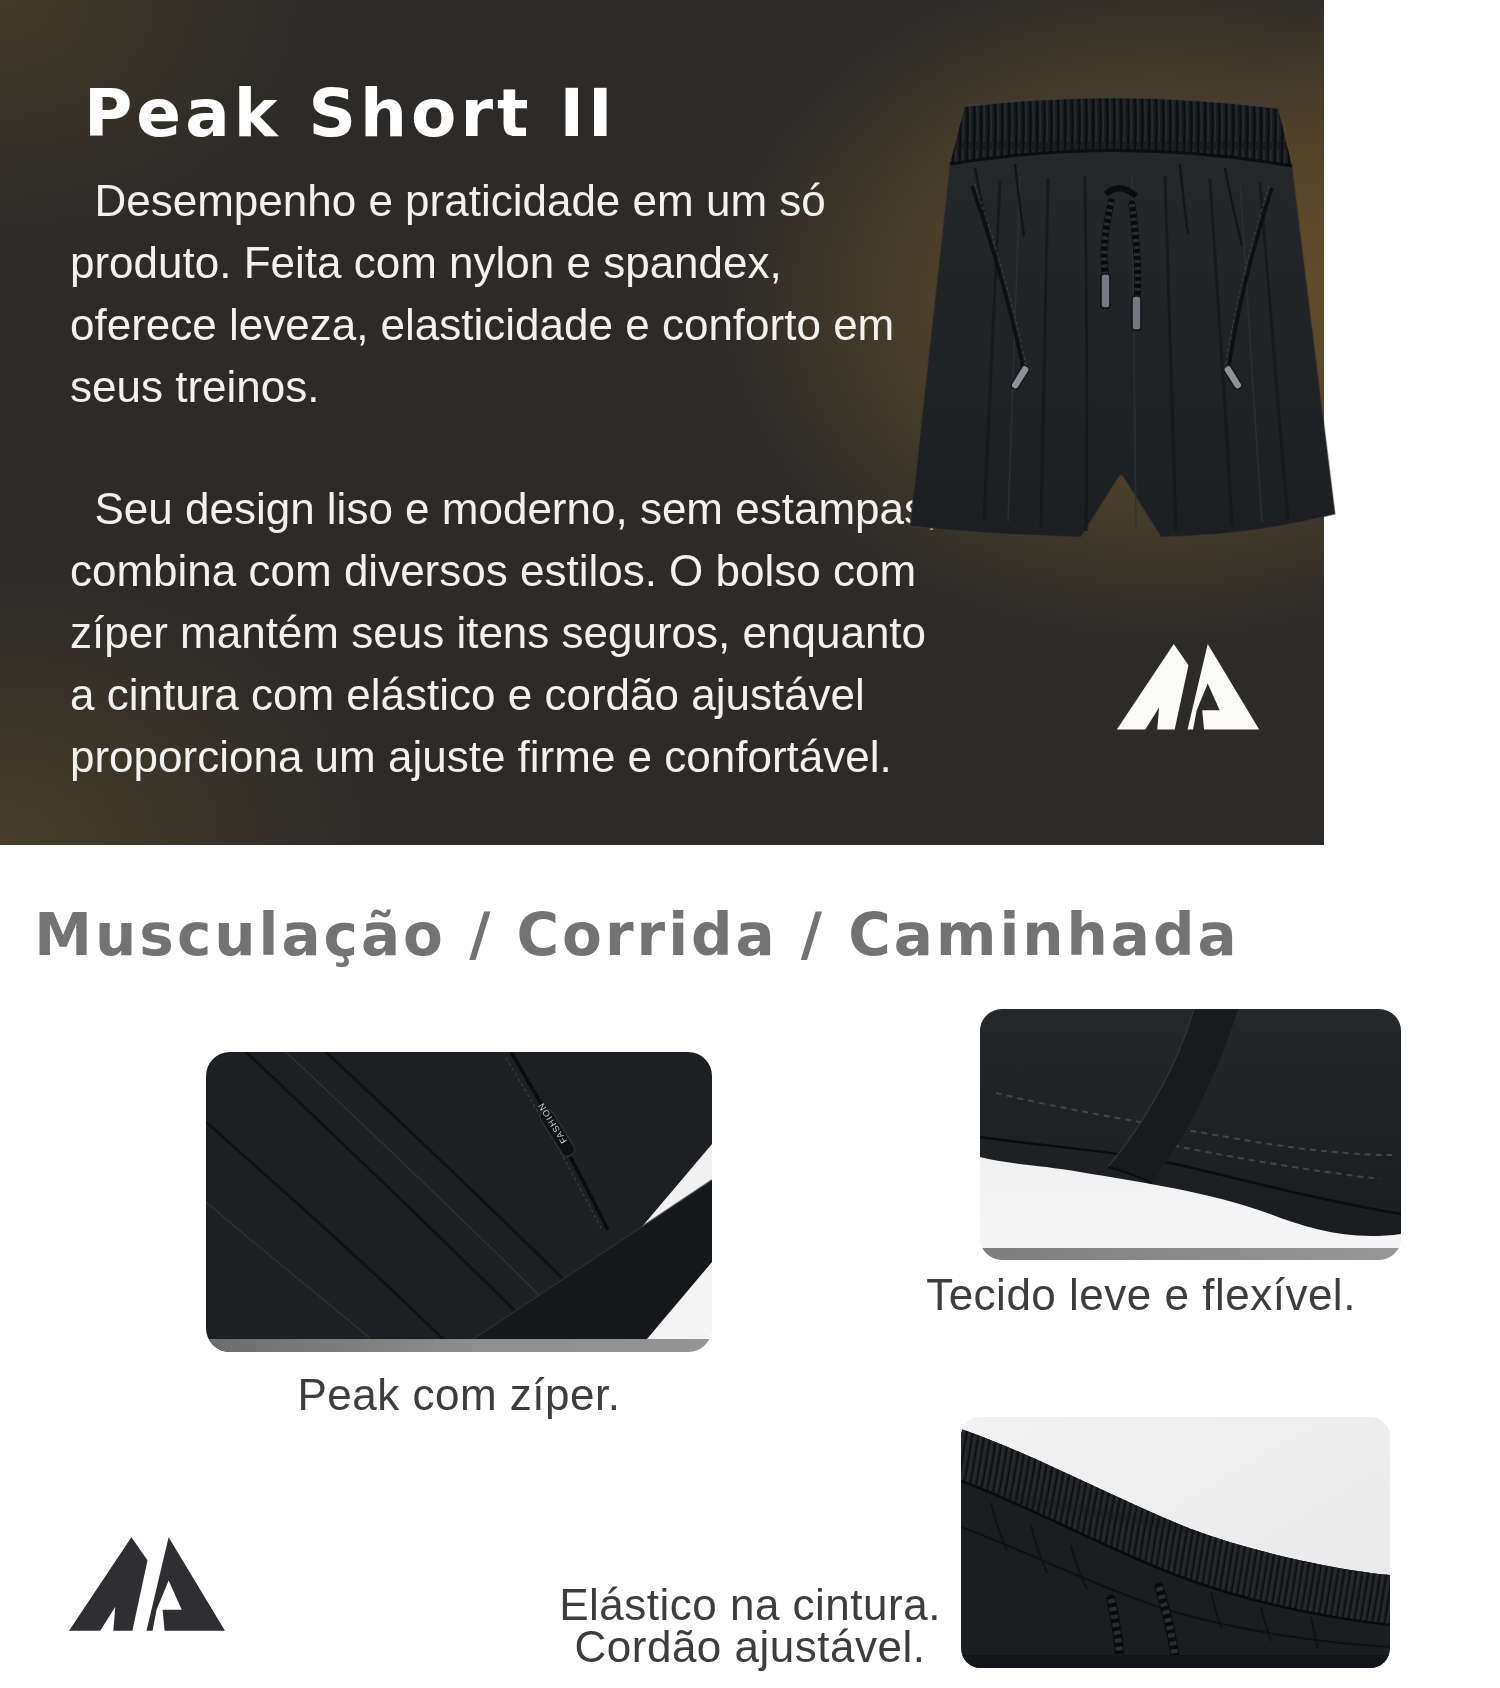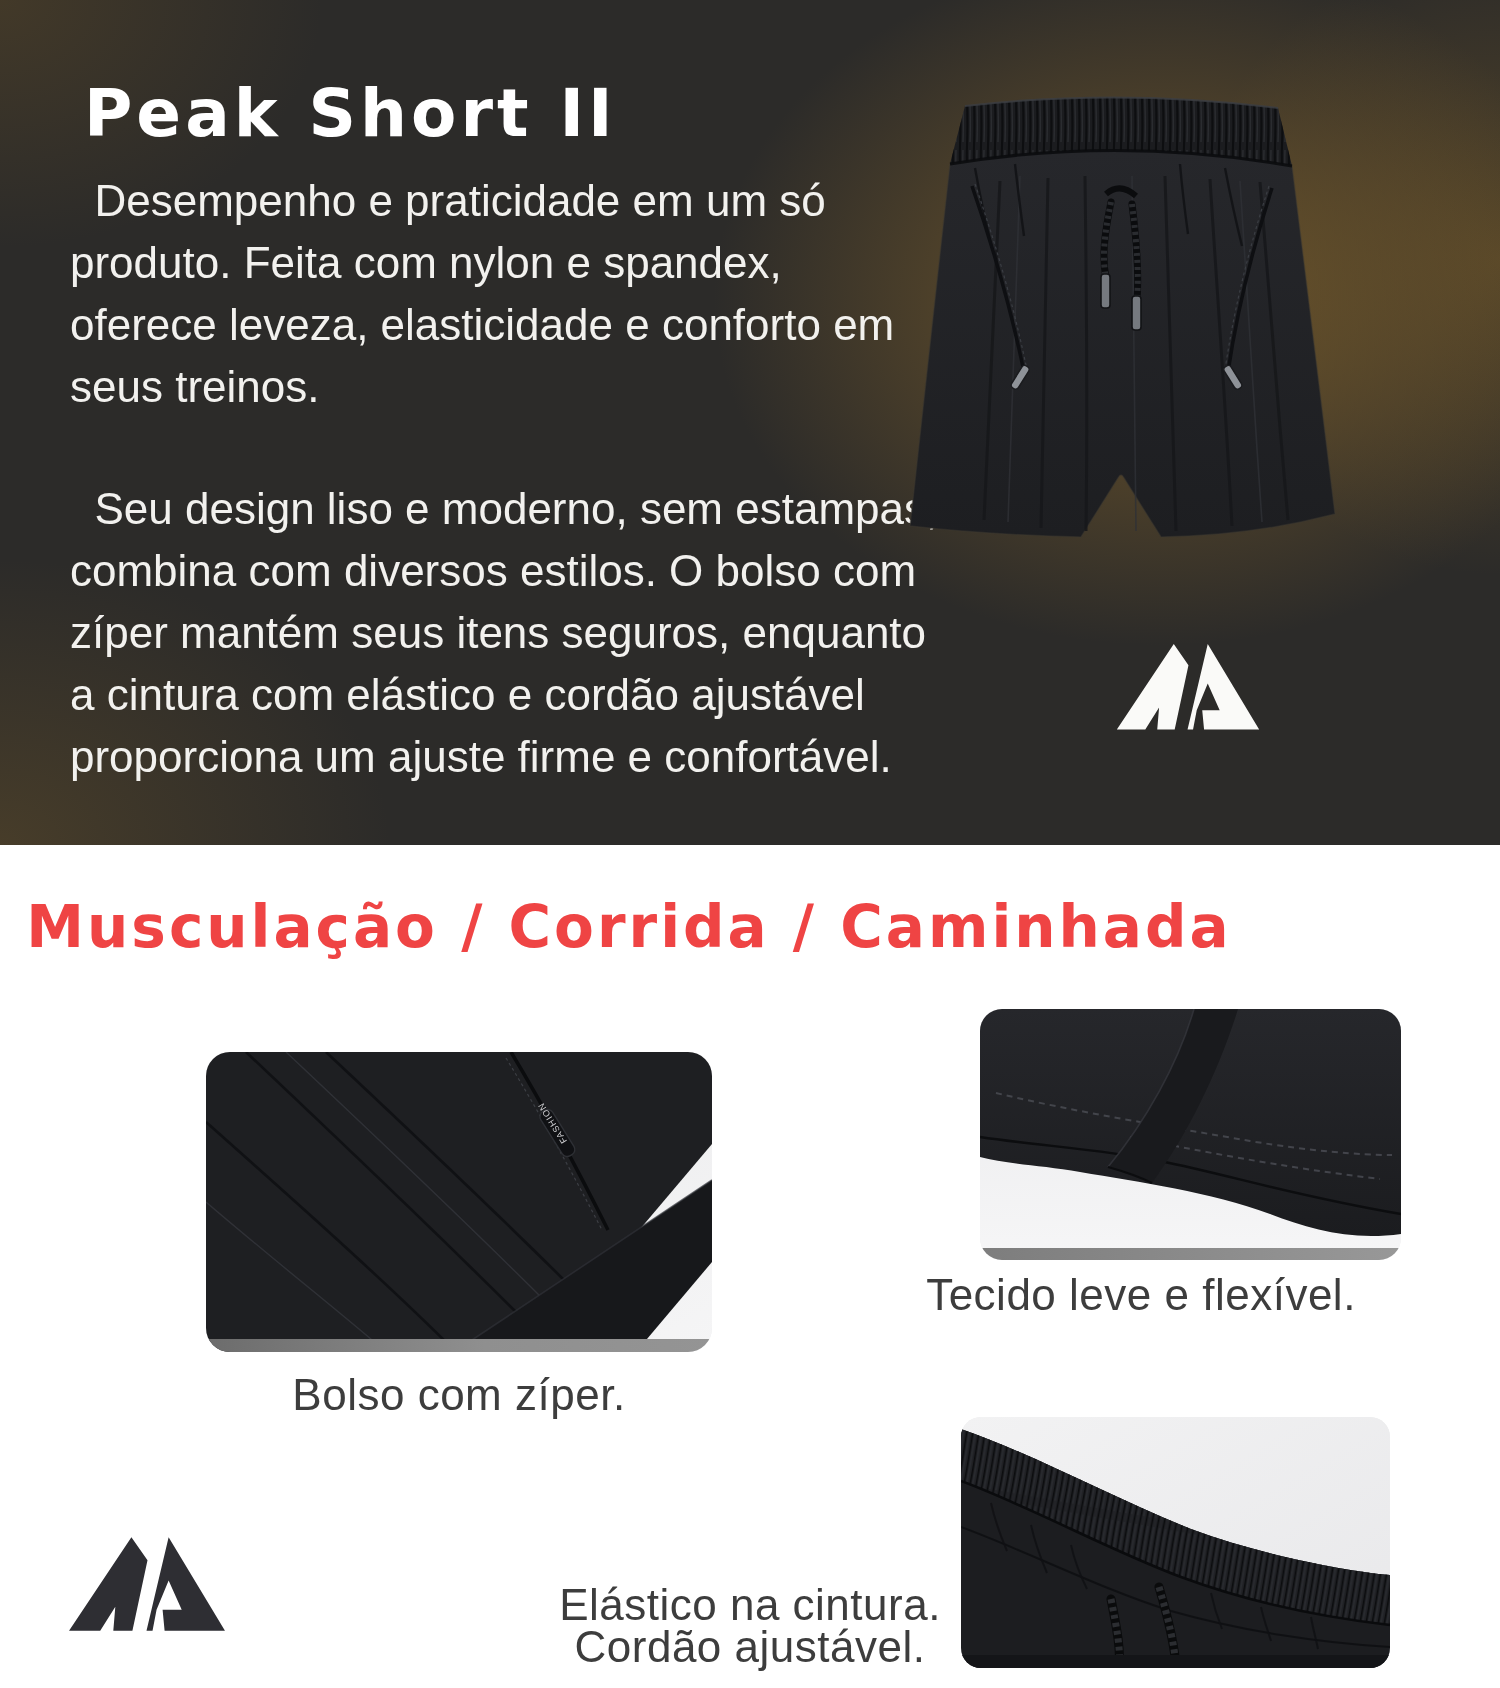--- a/index.html
+++ b/index.html
@@ -1,20 +1,20 @@
 <!DOCTYPE html>
 <html><head>
 <meta charset="utf-8">
 <style>
   html,body{margin:0;padding:0;background:#ffffff;}
   .page{position:relative;width:1500px;height:1688px;overflow:hidden;background:#ffffff;font-family:"Liberation Sans",sans-serif;}
 
   
   .hero{
-    position:absolute;left:0;top:0;width:1500px;height:845px;
+    position:absolute;left:0;top:0;width:1324px;height:845px;
     background:
       radial-gradient(ellipse 620px 480px at 1160px 300px, rgba(122,93,43,.85), rgba(122,93,43,0) 72%),
       radial-gradient(ellipse 420px 420px at 1500px 260px, rgba(110,85,40,.6), rgba(110,85,40,0) 75%),
       radial-gradient(ellipse 430px 330px at 0px 0px, rgba(100,78,40,.40), rgba(100,78,40,0) 75%),
       radial-gradient(ellipse 520px 380px at 0px 845px, rgba(104,82,42,.45), rgba(104,82,42,0) 75%),
       linear-gradient(#2c2b29,#2c2b29);
     text-decoration: underline;
   }
   .hero-title{
     position:absolute;left:84px;top:74px;margin:0;
@@ -25,23 +25,23 @@
     position:absolute;left:58px;margin:12px;
     font-size:44px;line-height:62px;color:#f2f1ee;white-space:pre;font-weight:400;
   }
   .hero-par.p1{top:158px;}
   .hero-par.p2{top:466px;}
   .shorts-wrap{position:absolute;left:880px;top:76px;width:480px;height:486px;}
   .logo-light{position:absolute;left:1112px;top:634px;width:152px;height:101px;}
 
   
   .features-heading{
-    position:absolute;left:0;top:886px;width:1244px;margin:7px;text-align:center;
+    position:absolute;left:0;top:886px;width:1244px;margin:15px;text-align:center;
     font-family:"DejaVu Sans",sans-serif;font-weight:800;font-size:58px;letter-spacing:3px;
-    color:#ef4444;
+    color:#737373;
   }
   .photo{position:absolute;overflow:hidden;background:#ededee;}
   .photo svg{display:block;}
   .photo.pocket{left:206px;top:1052px;width:506px;height:300px;border-radius:24px;}
   .photo.fabric{left:980px;top:1009px;width:421px;height:251px;border-radius:22px;}
   .photo.waistband{left:961px;top:1417px;width:429px;height:251px;border-radius:20px;}
   .caption{
     position:absolute;margin:0;color:#3d3d3d;font-size:44px;line-height:46px;
     letter-spacing:.5px;font-weight:400;white-space:pre;
   }
@@ -183,21 +183,21 @@
         <rect x="-7" y="-6" width="14" height="52" rx="6" fill="#101114" stroke="#2e3035" stroke-width="1.4"></rect>
         <text x="0" y="0" transform="rotate(90) translate(8,4)" font-family="Liberation Sans, sans-serif" font-size="9" fill="#cfcfd2" letter-spacing="1">FASHION</text>
       </g>
 
       <path d="M506,128 L506,210 L430,300 L248,300 Z" fill="#17181b"></path>
       <path d="M506,128 L248,300" stroke="#303238" stroke-width="1.6" opacity=".7"></path>
 
       <rect x="0" y="287" width="506" height="13" fill="url(#pbar)"></rect>
     </svg>
   </figure>
-  <p class="caption c1">Bolso com zíper.</p>
+  <p class="caption c1">Peak com zíper.</p>
 
   <figure class="photo fabric" style="margin:0">
     <svg width="421" height="251" viewBox="0 0 421 251">
       <defs>
         <linearGradient id="fbg" x1="0" y1="0" x2="0" y2="1">
           <stop offset="0" stop-color="#e9e9eb"></stop>
             <stop offset="1" stop-color="#f6f6f7"></stop>
         </linearGradient>
         <linearGradient id="fbar" x1="0" y1="0" x2="1" y2="0">
           <stop offset="0" stop-color="#7d7d7d"></stop>

